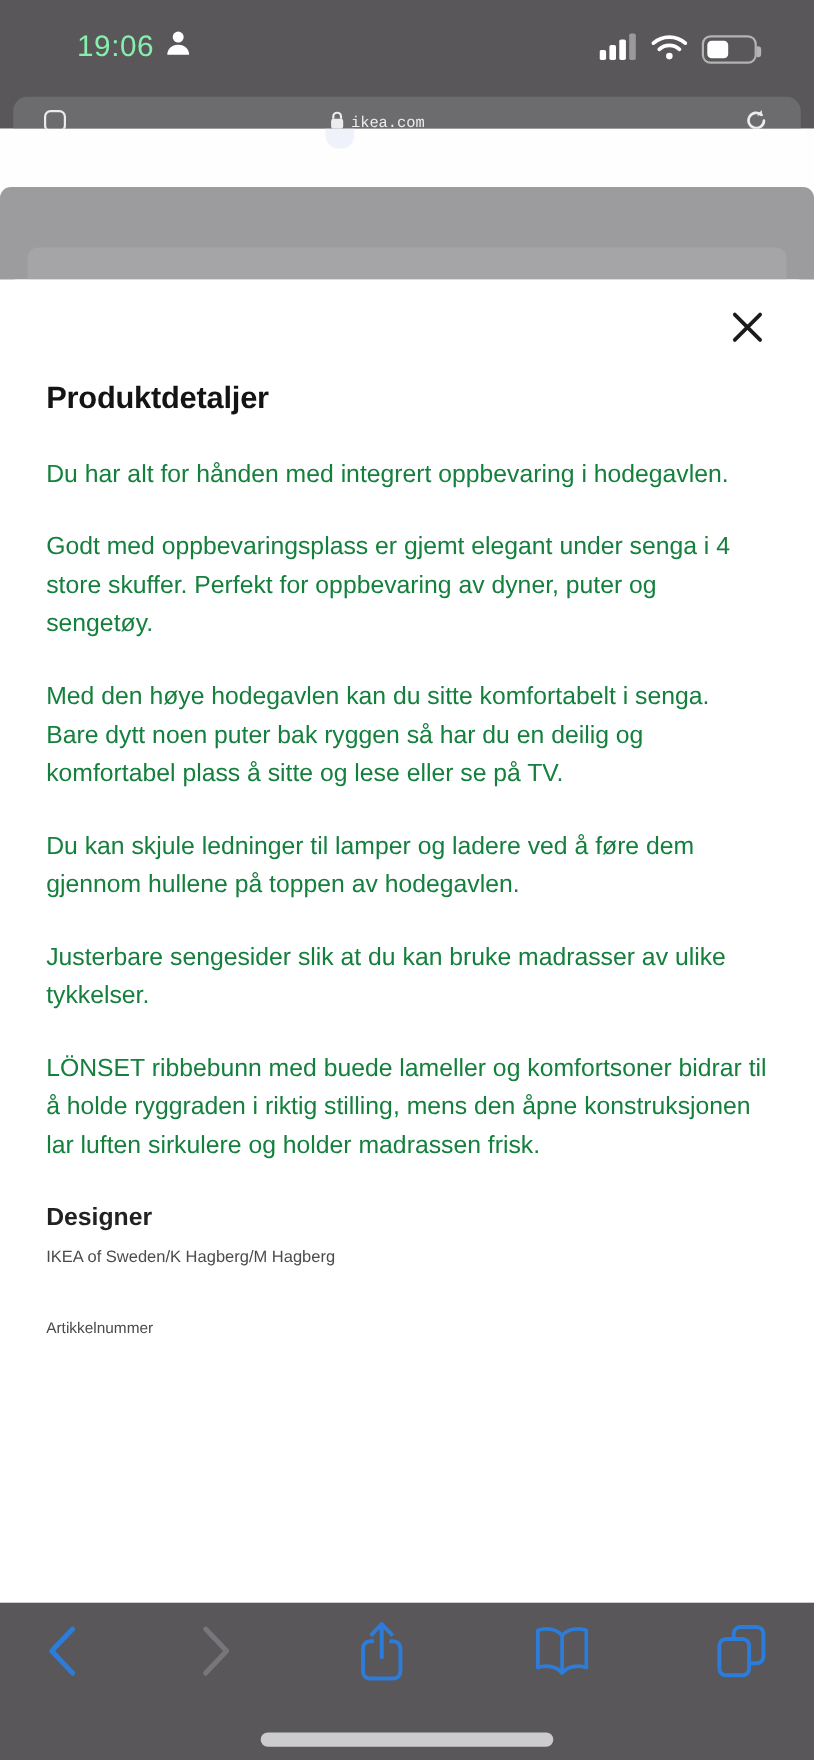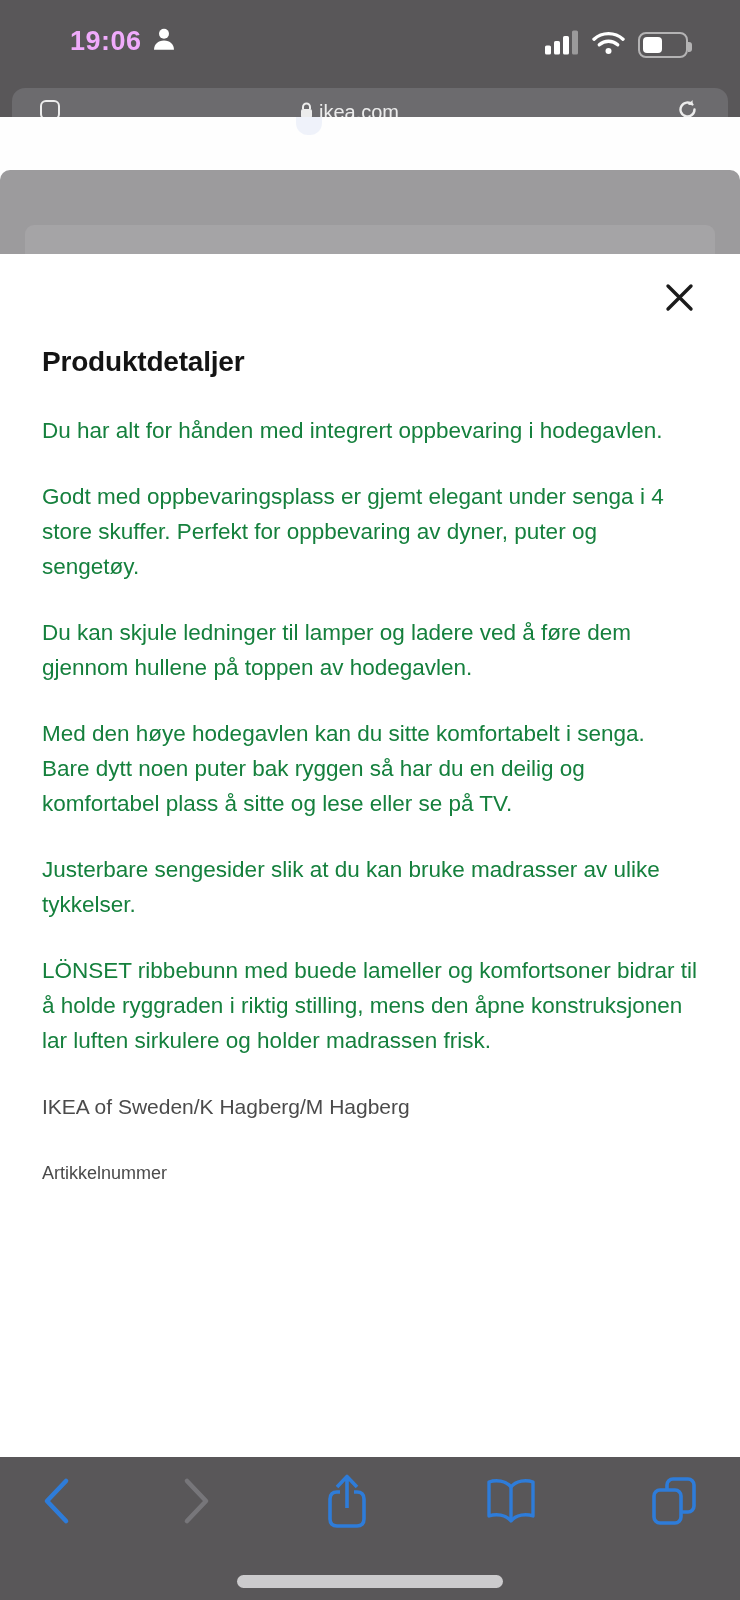--- a/index.html
+++ b/index.html
@@ -14,39 +14,39 @@
   .top-chrome {
     position:absolute; top:0; left:0; width:740px; height:117px;
     background:#595759; overflow:hidden;
   }
   .statusbar {
     position:absolute; top:0; left:0; right:0; height:88px;
   }
   .sb-left {
     position:absolute; left:70px; top:26px; display:flex; align-items:center; gap:9px;
   }
-  .sb-time { color:#f0abfc; font-size:27px; font-weight:700; letter-spacing:.5px; }
+  .sb-time { color:#86efac; font-size:27px; font-weight:400; letter-spacing:.5px; }
   .sb-right {
     position:absolute; right:52px; top:30px; display:flex; align-items:center; gap:13px;
   }
   .battery { position:relative; width:50px; height:26px; border:2px solid rgba(255,255,255,.55); border-radius:8px; }
   .battery-fill { position:absolute; left:3px; top:3px; width:19px; height:16px; background:#fff; border-radius:4px; }
   .battery-nub { position:absolute; right:-6px; top:8px; width:4px; height:10px; background:rgba(255,255,255,.55); border-radius:0 3px 3px 0; }
 
   .urlbar {
     position:absolute; left:12px; right:12px; top:88px; height:42px;
     background:#6c6b6e; border-radius:13px;
   }
   .urlbar .reader-box {
     position:absolute; left:28px; top:12px; width:20px; height:20px;
     border:2.5px solid #ececec; border-radius:6px;
   }
   .urlbar .site {
     position:absolute; left:288px; top:13px; display:flex; align-items:center; gap:6px;
-    color:#ececec; font-size:20px;
+    color:#ececec; font-size:14px;font-family:Liberation Mono, monospace;
   }
   .urlbar .reload { position:absolute; right:30px; top:11px; }
 
   
   .white-band { position:absolute; top:117px; left:0; width:740px; height:53px; background:#fefefe; }
   .white-band .glow {
     position:absolute; left:296px; top:0px; width:26px; height:18px;
     background:#edf1f9; border-radius:0 0 12px 12px; opacity:.9;
   }
 
@@ -74,22 +74,22 @@
   .sheet-title {
     margin-top:92px;
     font-size:28px; font-weight:700; color:#141414; letter-spacing:-.2px;
   }
   .sheet-body { margin-top:35px; }
   .sheet-body p {
     font-size:22.5px; line-height:35px; color:#15803d; margin-bottom:31px;
   }
   .designer-block { margin-top:0; line-height:36px; }
   .designer-label { font-size:22.5px; font-weight:700; color:#222; }
-  .designer-value { font-size:21px; color:#4b4b4b; }
-  .article-label { margin-top:38px; font-size:18px; color:#4b4b4b; }
+  .designer-value { font-size:15px; color:#4b4b4b; }
+  .article-label { margin-top:38px; font-size:14px; color:#4b4b4b; }
 
   
   .toolbar {
     position:absolute; top:1457px; left:0; width:740px; height:143px;
     background:#595759;
   }
   .toolbar-row {
     display:flex; justify-content:space-between; align-items:center;
     height:90px; padding:0 42px;
   }
@@ -173,26 +173,27 @@
           <path d="M4 4 L27 27 M27 4 L4 27" stroke="#1b1b1b" stroke-width="3.4" stroke-linecap="round"></path>
         </svg>
       </span>
     </button>
 
     <h1 class="sheet-title">Produktdetaljer</h1>
 
     <div class="sheet-body">
       <p>Du har alt for hånden med integrert oppbevaring i hodegavlen.</p>
       <p>Godt med oppbevaringsplass er gjemt elegant under senga i 4 store skuffer. Perfekt for oppbevaring av dyner, puter og sengetøy.</p>
+      <p>Med den høye hodegavlen kan du sitte komfortabelt i senga. Bare dytt noen puter bak ryggen så har du en deilig og komfortabel plass å sitte og lese eller se på TV.</p>
       <p>Du kan skjule ledninger til lamper og ladere ved å føre dem gjennom hullene på toppen av hodegavlen.</p>
-      <p>Med den høye hodegavlen kan du sitte komfortabelt i senga. Bare dytt noen puter bak ryggen så har du en deilig og komfortabel plass å sitte og lese eller se på TV.</p>
       <p>Justerbare sengesider slik at du kan bruke madrasser av ulike tykkelser.</p>
       <p>LÖNSET ribbebunn med buede lameller og komfortsoner bidrar til å holde ryggraden i riktig stilling, mens den åpne konstruksjonen lar luften sirkulere og holder madrassen frisk.</p>
 
       <div class="designer-block">
+        <div class="designer-label">Designer</div>
         <div class="designer-value">IKEA of Sweden/K Hagberg/M Hagberg</div>
       </div>
 
       <div class="article-label">Artikkelnummer</div>
     </div>
   </div>
 
   <div class="toolbar">
     <div class="toolbar-row">
       <button class="tb-btn">

